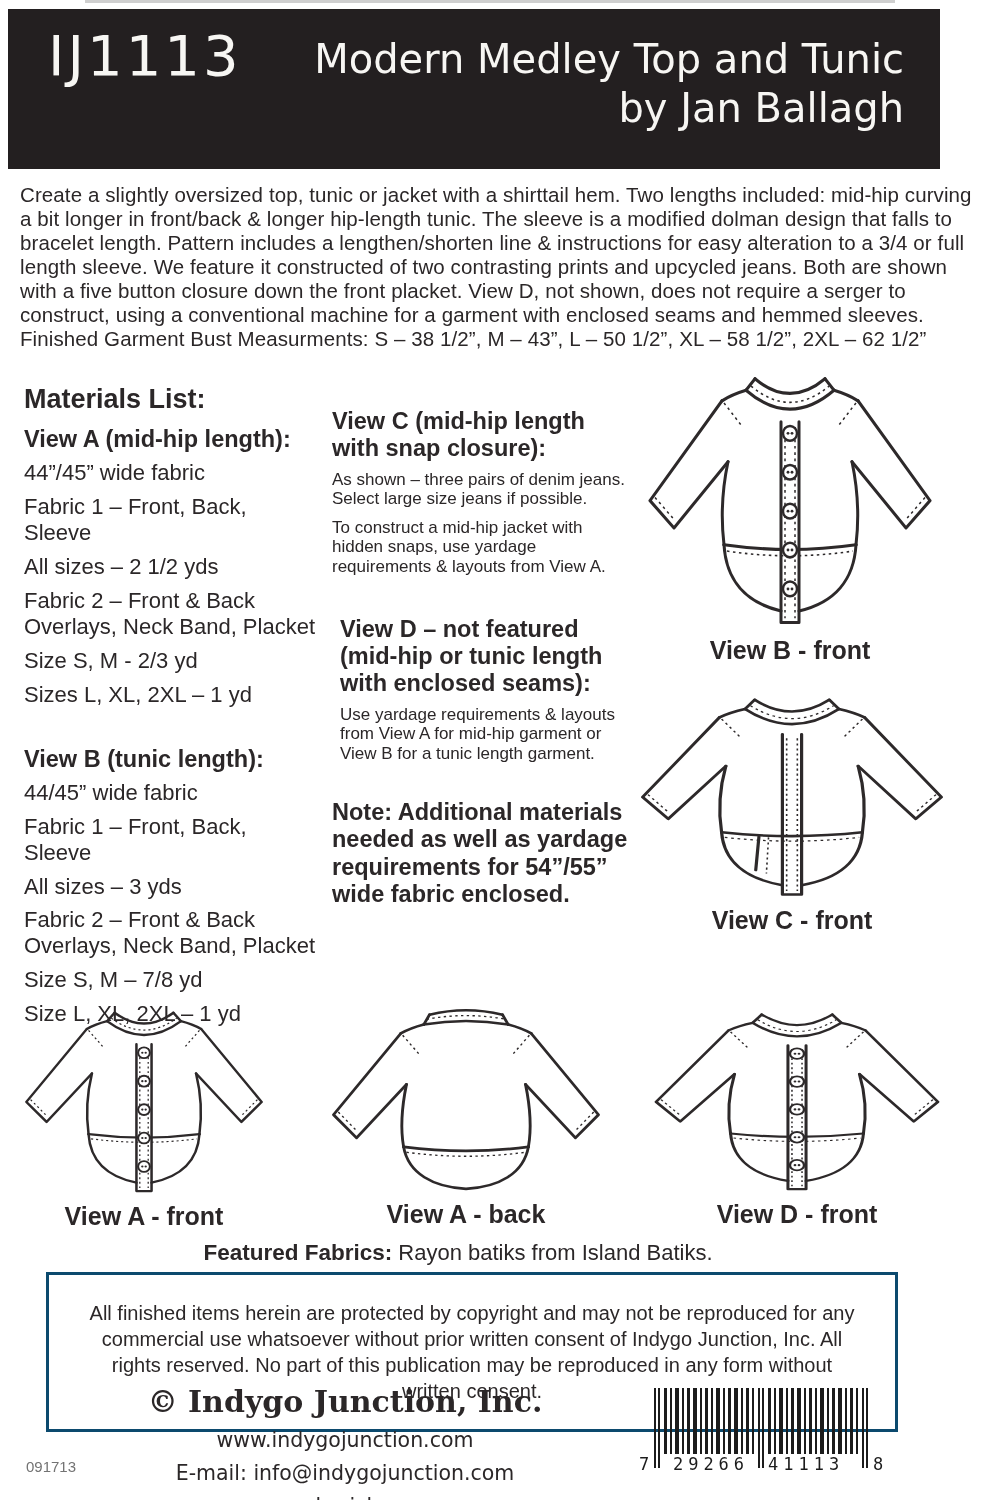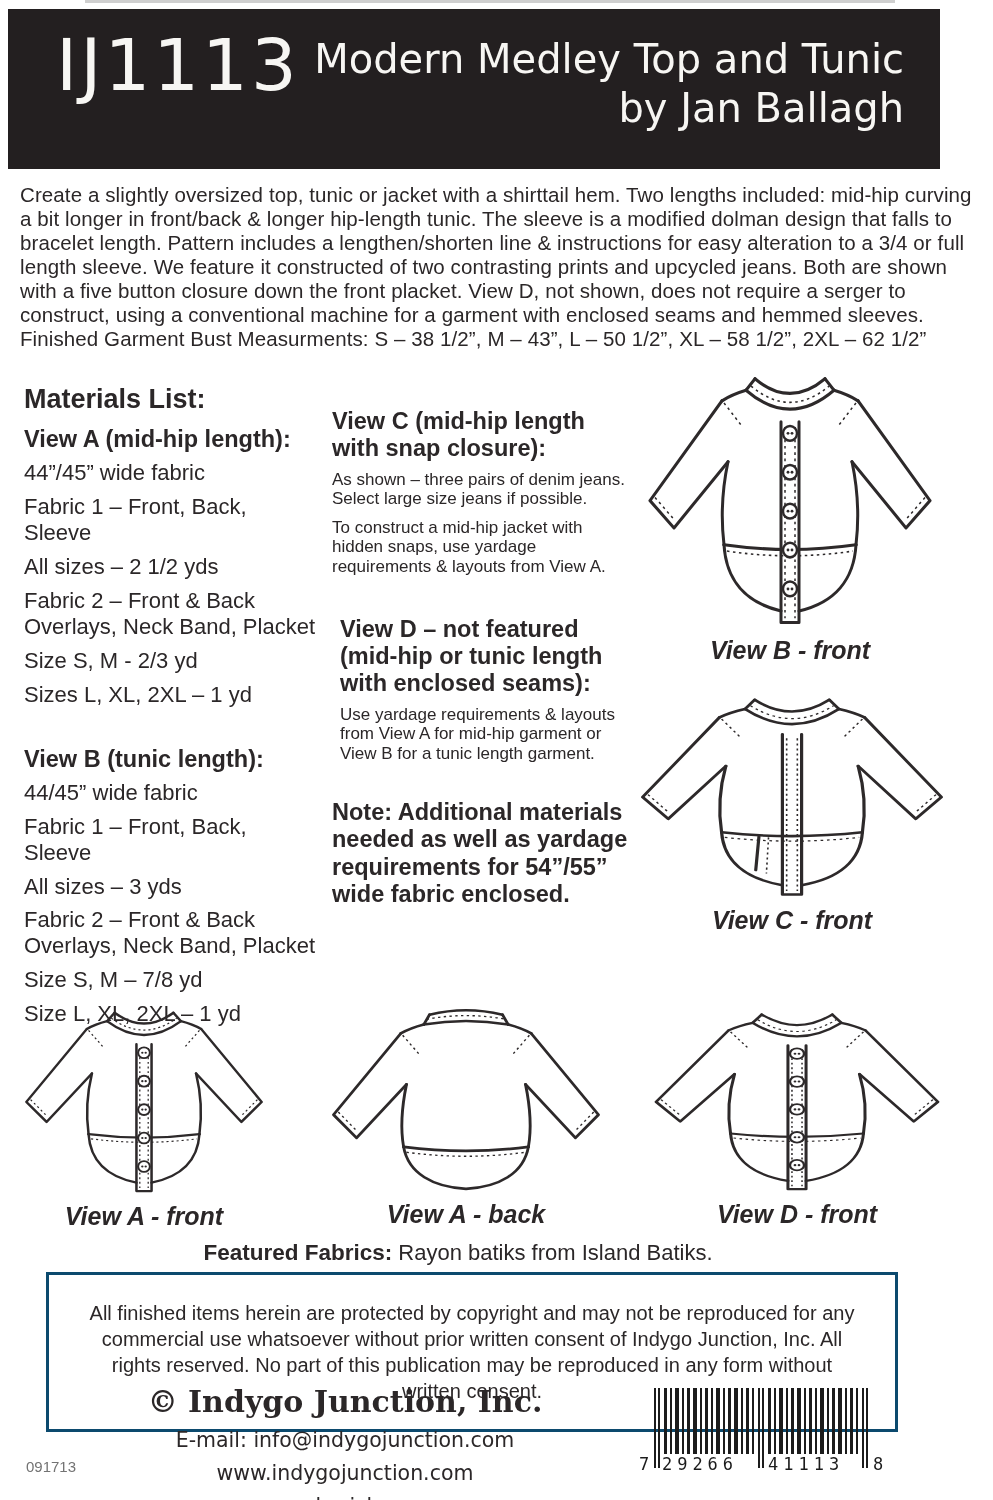--- a/index.html
+++ b/index.html
@@ -4,21 +4,21 @@
 <style>
   html,body{margin:0;padding:0;background:#e8e8e8;}
   .page{position:relative;width:993px;height:1500px;margin:0 auto;background:#ffffff;
         font-family:"Liberation Sans",sans-serif;color:#2b2728;overflow:hidden;}
 
   
   .scan-edge{position:absolute;top:0;left:85px;width:810px;height:3px;background:#c3c3c3;opacity:.8;}
 
   
   .header-bar{position:absolute;left:8px;top:9px;width:932px;height:160px;background:#231f20;color:#f7f6f3;}
-  .pattern-number{position:absolute;left:48px;top:14px;font-size:72px;letter-spacing:3px;font-family:"DejaVu Sans",sans-serif;}
+  .pattern-number{position:absolute;left:40px;top:14px;font-size:56px;letter-spacing:3px;font-family:"DejaVu Sans",sans-serif;}
   .header-titles{position:absolute;right:36px;top:26px;text-align:right;font-size:40px;line-height:1.23;font-family:"DejaVu Sans",sans-serif;}
 
   
   .intro{position:absolute;left:20px;top:183px;width:958px;font-size:20.5px;line-height:1.17;letter-spacing:.1px;}
 
   
   .col-left{position:absolute;left:24px;top:384px;width:292px;}
   .h-materials{font-size:27px;font-weight:bold;margin:0 0 11px 0;}
   .h-view{font-size:23.5px;font-weight:bold;line-height:1.15;margin:0 0 7px 0;}
   .mat-item{font-size:22px;line-height:1.18;margin-bottom:8px;}
@@ -26,21 +26,21 @@
 
   
   .col-mid{position:absolute;left:332px;top:408px;width:300px;}
   .col-mid .h-view{margin-bottom:8px;}
   .mid-p{font-size:17px;line-height:1.14;margin:0 0 9px 0;}
   .view-d-block{margin-top:40px;margin-left:8px;}
   .note-block{margin-top:36px;font-size:23.5px;font-weight:bold;line-height:1.16;}
 
   
   .ill{position:absolute;text-align:center;}
-  .ill .caption{font-size:25px;font-weight:bold;margin-top:4px;font-style:italic;}
+  .ill .caption{font-size:25px;font-weight:bold;margin-top:4px;}
   .ill-view-b{left:640px;top:364px;width:300px;}
   .ill-view-c{left:632px;top:688px;width:320px;}
   .ill-a-front{left:18px;top:1002px;width:252px;}
   .ill-a-back{left:322px;top:1004px;width:288px;}
   .ill-d-front{left:646px;top:1004px;width:302px;}
   svg.garment{display:block;}
   .ln{fill:none;stroke:#2d292a;stroke-width:3;stroke-linecap:round;stroke-linejoin:round;}
   .st{fill:none;stroke:#2d292a;stroke-width:1.5;stroke-dasharray:2.5 3.5;}
   .bl{fill:#ffffff;stroke:#2d292a;stroke-width:2.4;}
   .bh{fill:#2d292a;stroke:none;}
@@ -57,21 +57,21 @@
   
   .footer-code{position:absolute;left:26px;top:1458px;font-size:15px;color:#737373;}
   .footer-center{position:absolute;left:105px;top:1384px;width:480px;text-align:center;}
   .footer-company{font-size:30px;font-weight:bold;font-family:"DejaVu Serif",serif;}
   .footer-line{font-size:20.5px;margin-top:9px;font-family:"DejaVu Sans",sans-serif;}
 
   .barcode{position:absolute;left:640px;top:1388px;width:250px;height:96px;}
   .barcode svg{position:absolute;left:0;top:0;}
   .bc-digit{position:absolute;font-family:"DejaVu Sans Mono",monospace;font-size:17px;color:#1c1c1c;top:66px;}
   .bc-lead{left:-1px;}
-  .bc-g1{left:15px;width:90px;text-align:center;letter-spacing:5px;}
+  .bc-g1{left:26px;width:90px;text-align:center;letter-spacing:5px;}
   .bc-g2{left:128px;width:92px;text-align:left;letter-spacing:5px;}
   .bc-trail{left:233px;}
 </style>
 </head>
 <body>
 
 <svg width="0" height="0" style="position:absolute" aria-hidden="true">
   <defs>
     <g id="g-jf">
 
@@ -234,22 +234,22 @@
   <div class="featured">
     <b>Featured Fabrics:</b><span> Rayon batiks from Island Batiks.</span>
   </div>
 
   <div class="copy-box">All finished items herein are protected by copyright and may not be reproduced for any commercial use whatsoever without prior written consent of Indygo Junction, Inc. All rights reserved. No part of this publication may be reproduced in any form without written consent.</div>
 
   <div class="footer-code">091713</div>
 
   <div class="footer-center">
     <div class="footer-company">© Indygo Junction, Inc.</div>
+    <div class="footer-line">www.indygojunction.com</div>
     <div class="footer-line">E-mail: info@indygojunction.com</div>
-    <div class="footer-line">www.indygojunction.com</div>
     <div class="footer-line">www.amybarickman.com</div>
   </div>
 
   <div class="barcode">
     <svg width="250" height="96" viewBox="0 0 250 96">
       <g fill="#1c1c1c">
         <rect x="14" y="0" width="2" height="80"></rect>
           <rect x="18" y="0" width="2" height="80"></rect>
         <rect x="24" y="0" width="3" height="66"></rect>
           <rect x="30" y="0" width="2" height="66"></rect>

